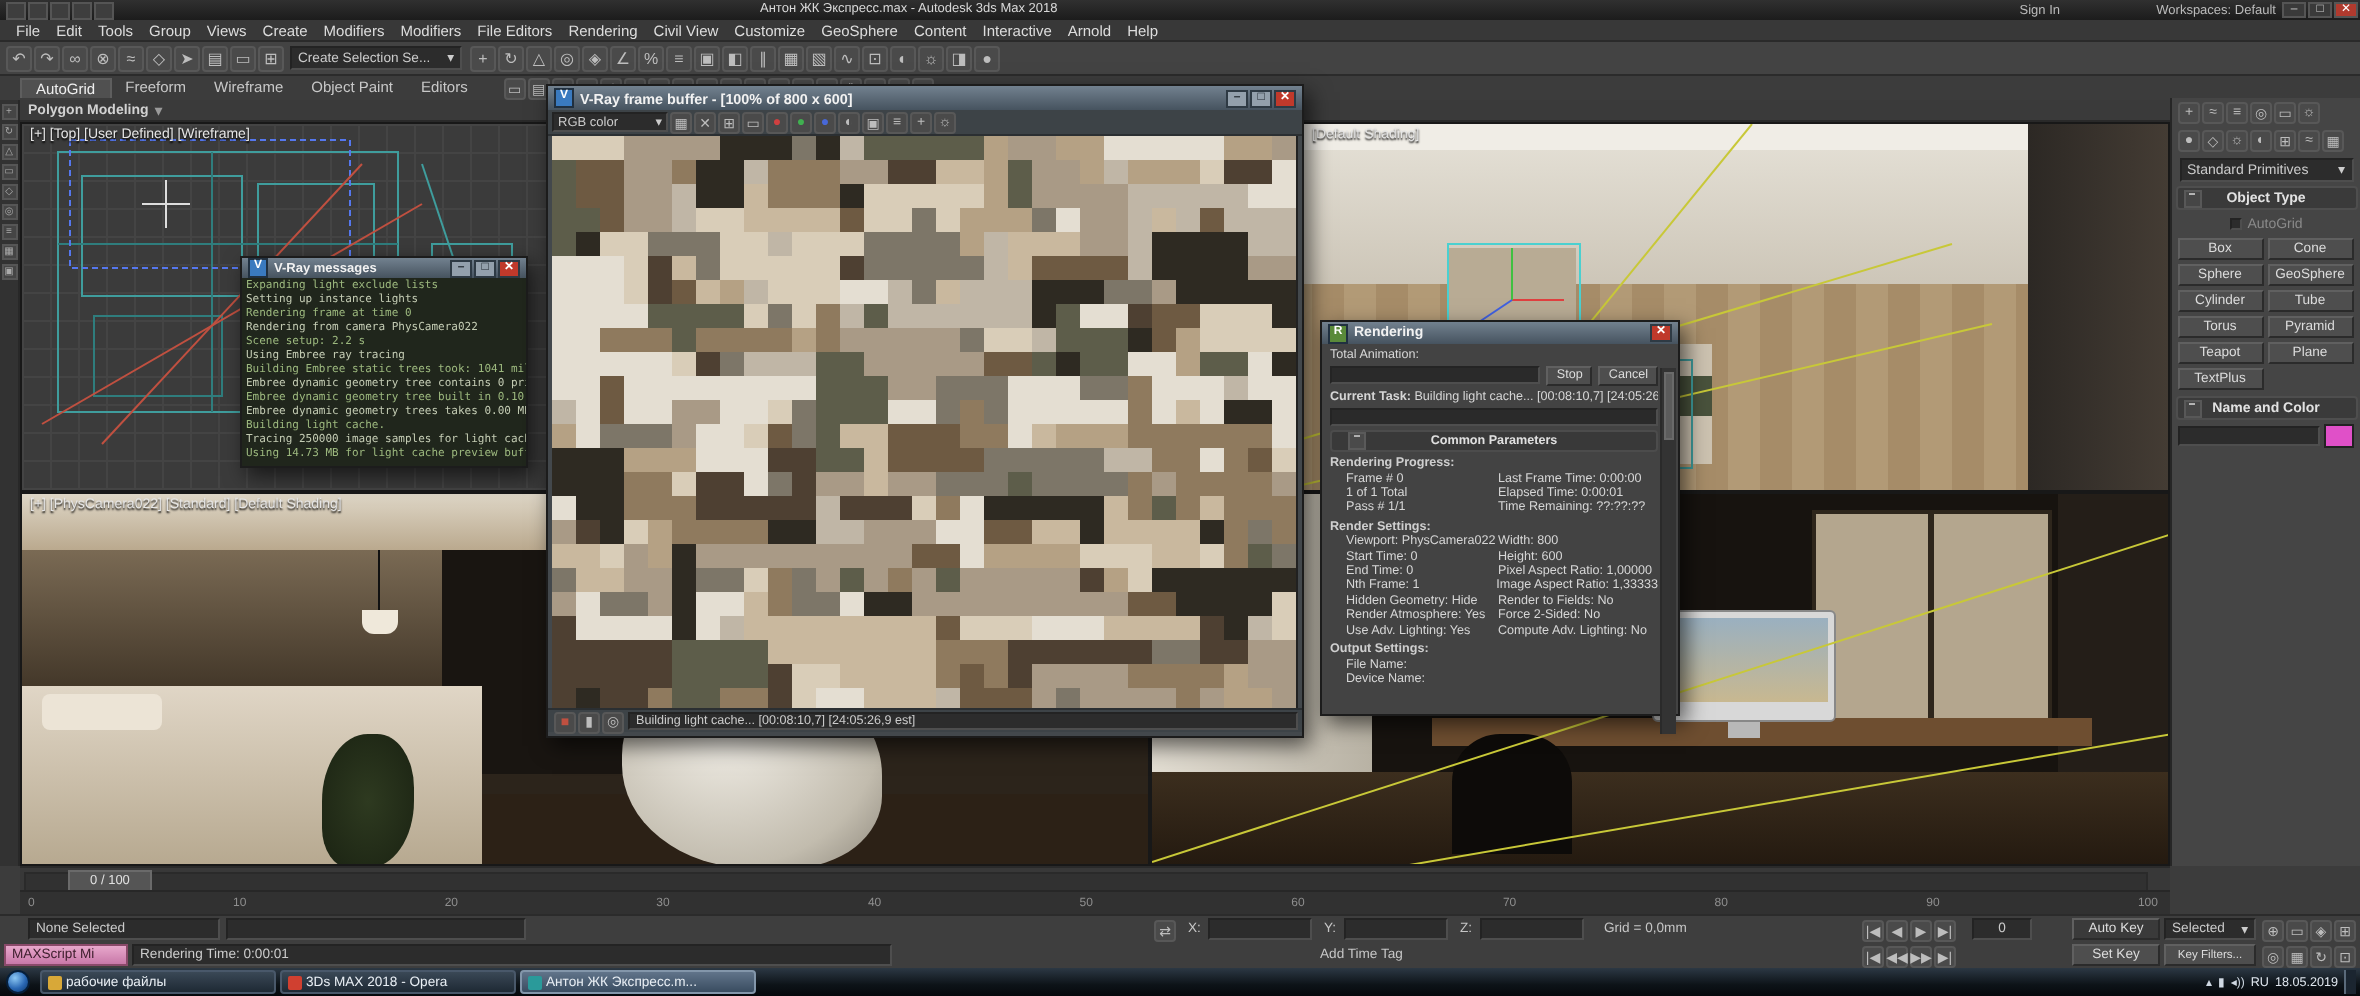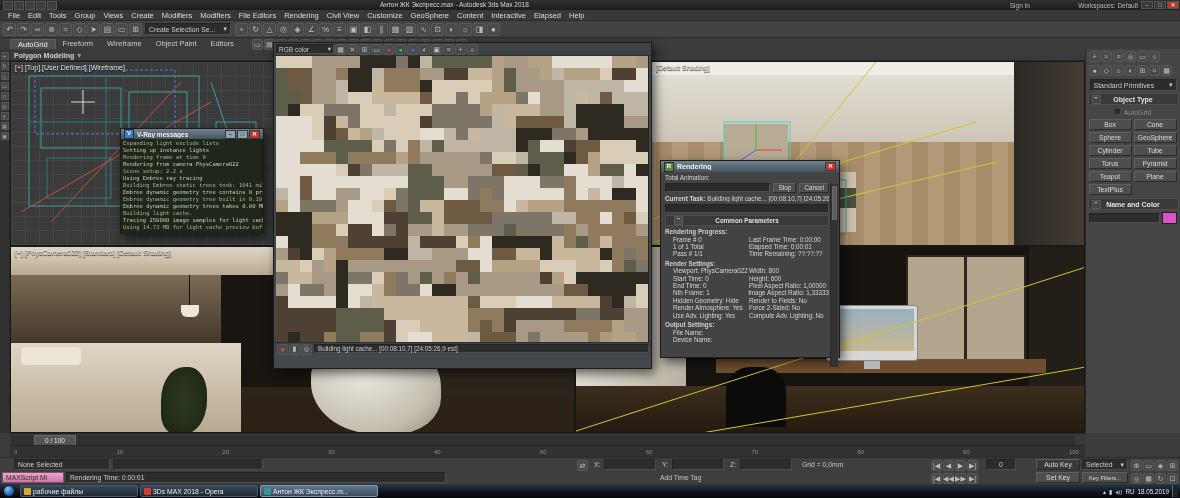--- a/index.html
+++ b/index.html
@@ -172,21 +172,21 @@
       <span class="menu-item">Create</span>
       <span class="menu-item">Modifiers</span>
       <span class="menu-item">Modifiers</span>
       <span class="menu-item">File Editors</span>
       <span class="menu-item">Rendering</span>
       <span class="menu-item">Civil View</span>
       <span class="menu-item">Customize</span>
       <span class="menu-item">GeoSphere</span>
       <span class="menu-item">Content</span>
       <span class="menu-item">Interactive</span>
-      <span class="menu-item">Elapsed</span>
+      <span class="menu-item">Arnold</span>
       <span class="menu-item">Help</span>
     </div>
 
   <div id="main-toolbar" class="abs">
     <span class="flex">
         <span class="icon">↶</span>
         <span class="icon">↷</span>
         <span class="icon">∞</span>
         <span class="icon">⊗</span>
         <span class="icon">≈</span>
@@ -523,20 +523,27 @@
         <div class="vray-line">Embree dynamic geometry tree contains 0 primitives</div>
         <div class="vray-line">Embree dynamic geometry tree built in 0.10 ms</div>
         <div class="vray-line">Embree dynamic geometry trees takes 0.00 MB</div>
         <div class="vray-line">Building light cache.</div>
         <div class="vray-line">Tracing 250000 image samples for light cache in 64 passes</div>
         <div class="vray-line">Using 14.73 MB for light cache preview buffer</div>
       </div>
   </div>
 
   <div id="fb" class="win">
+    <div class="win-title">
+      <span class="win-ico">V</span>
+      <span class="grow">V-Ray frame buffer - [100% of 800 x 600]</span>
+      <span class="win-btn">–</span>
+      <span class="win-btn">□</span>
+      <span class="win-btn close">✕</span>
+    </div>
     <div id="fb-toolbar">
       <span id="fb-combo" class="sunken">
         <span>RGB color</span>
         <span>▾</span>
       </span>
       <span class="flex">
           <span class="icon icon-sm">▦</span>
           <span class="icon icon-sm">✕</span>
           <span class="icon icon-sm">⊞</span>
           <span class="icon icon-sm">▭</span>

